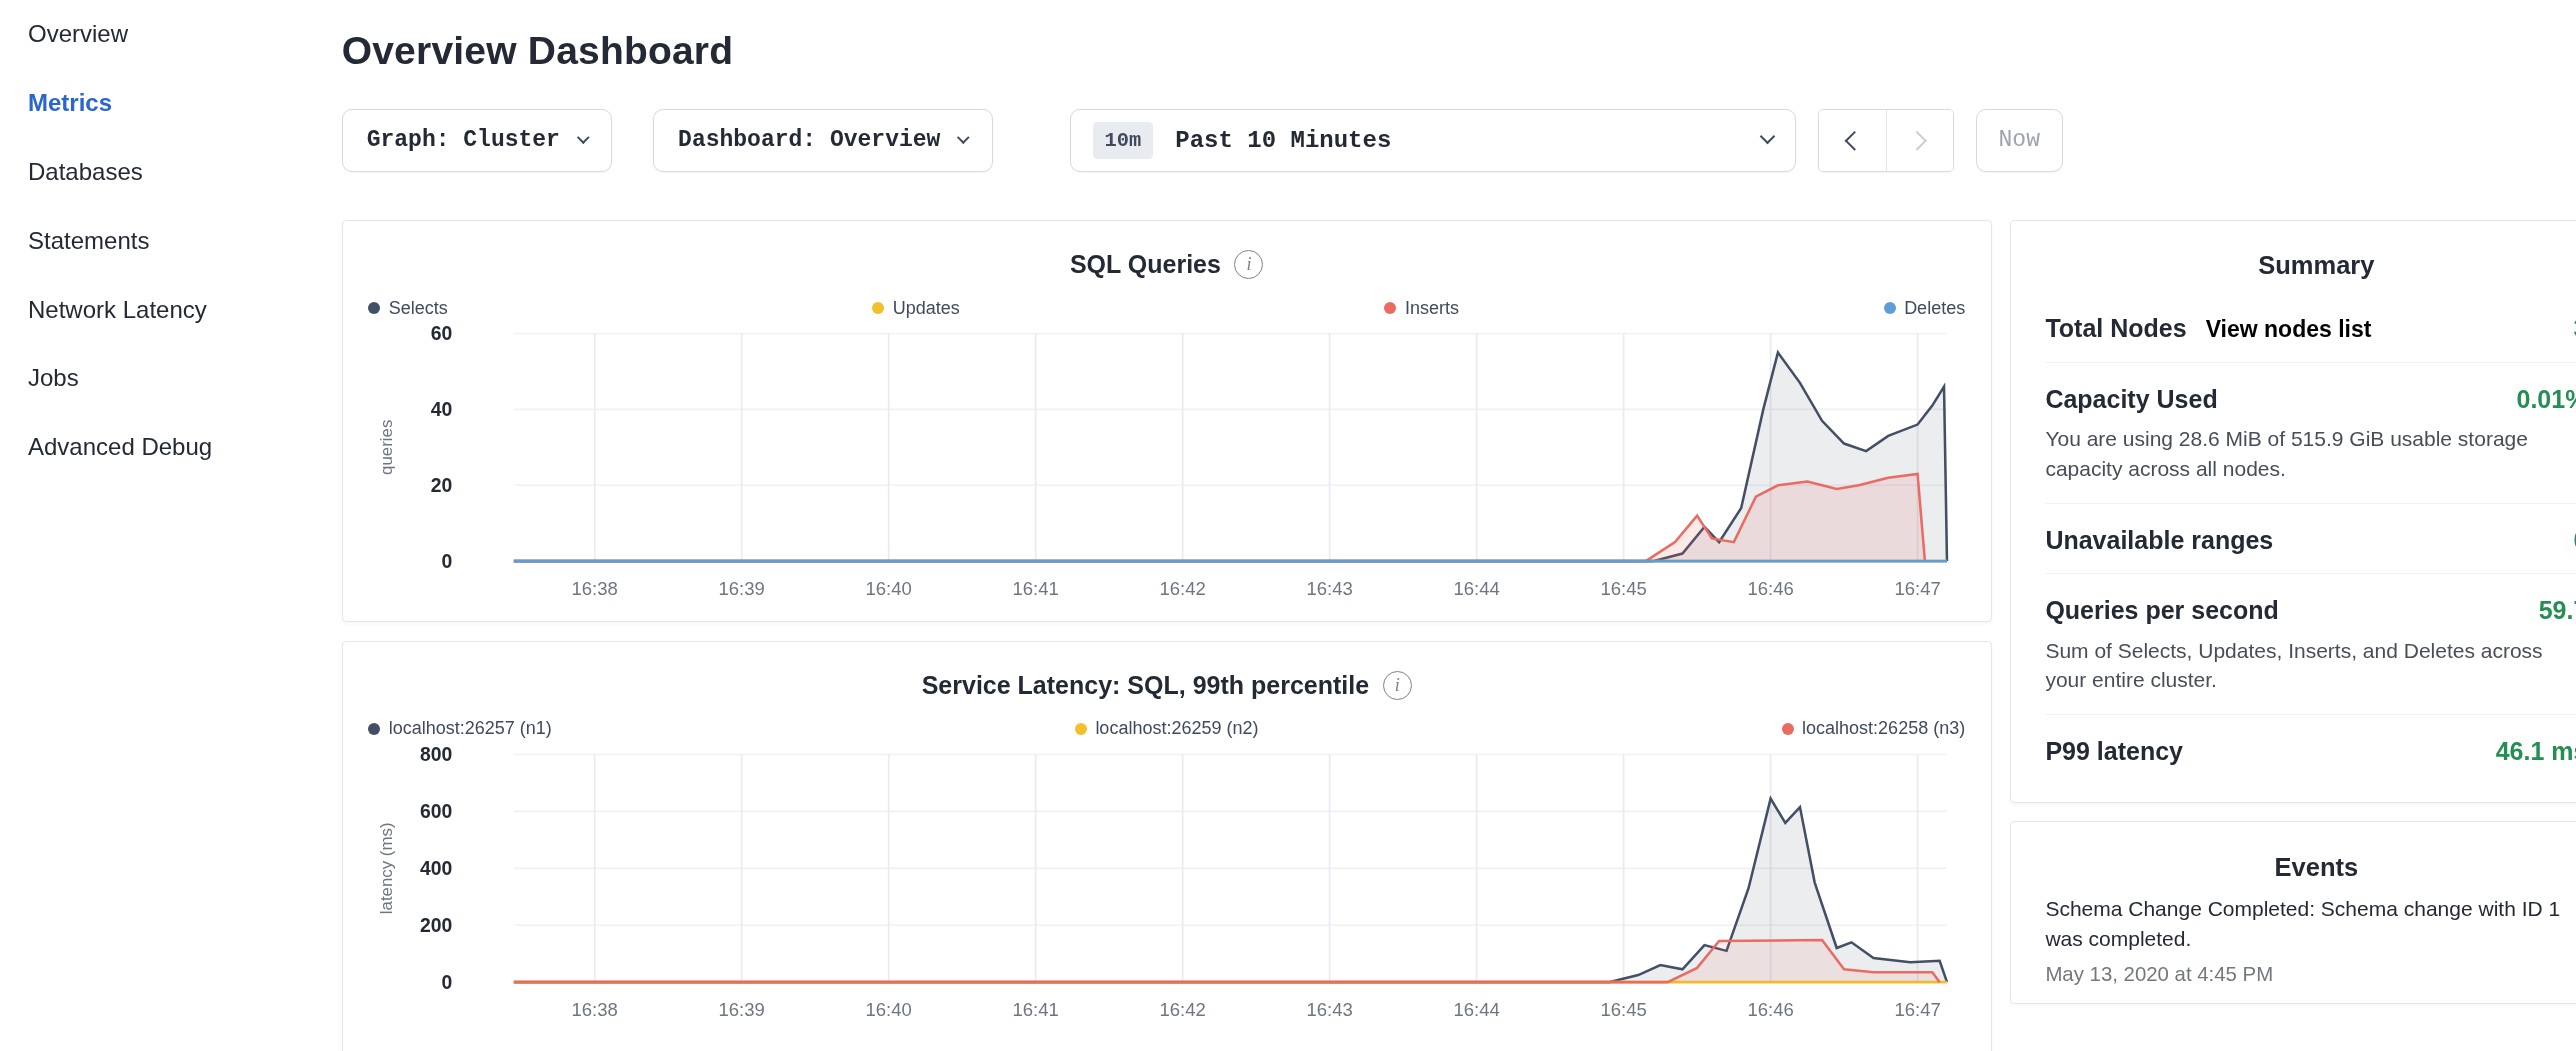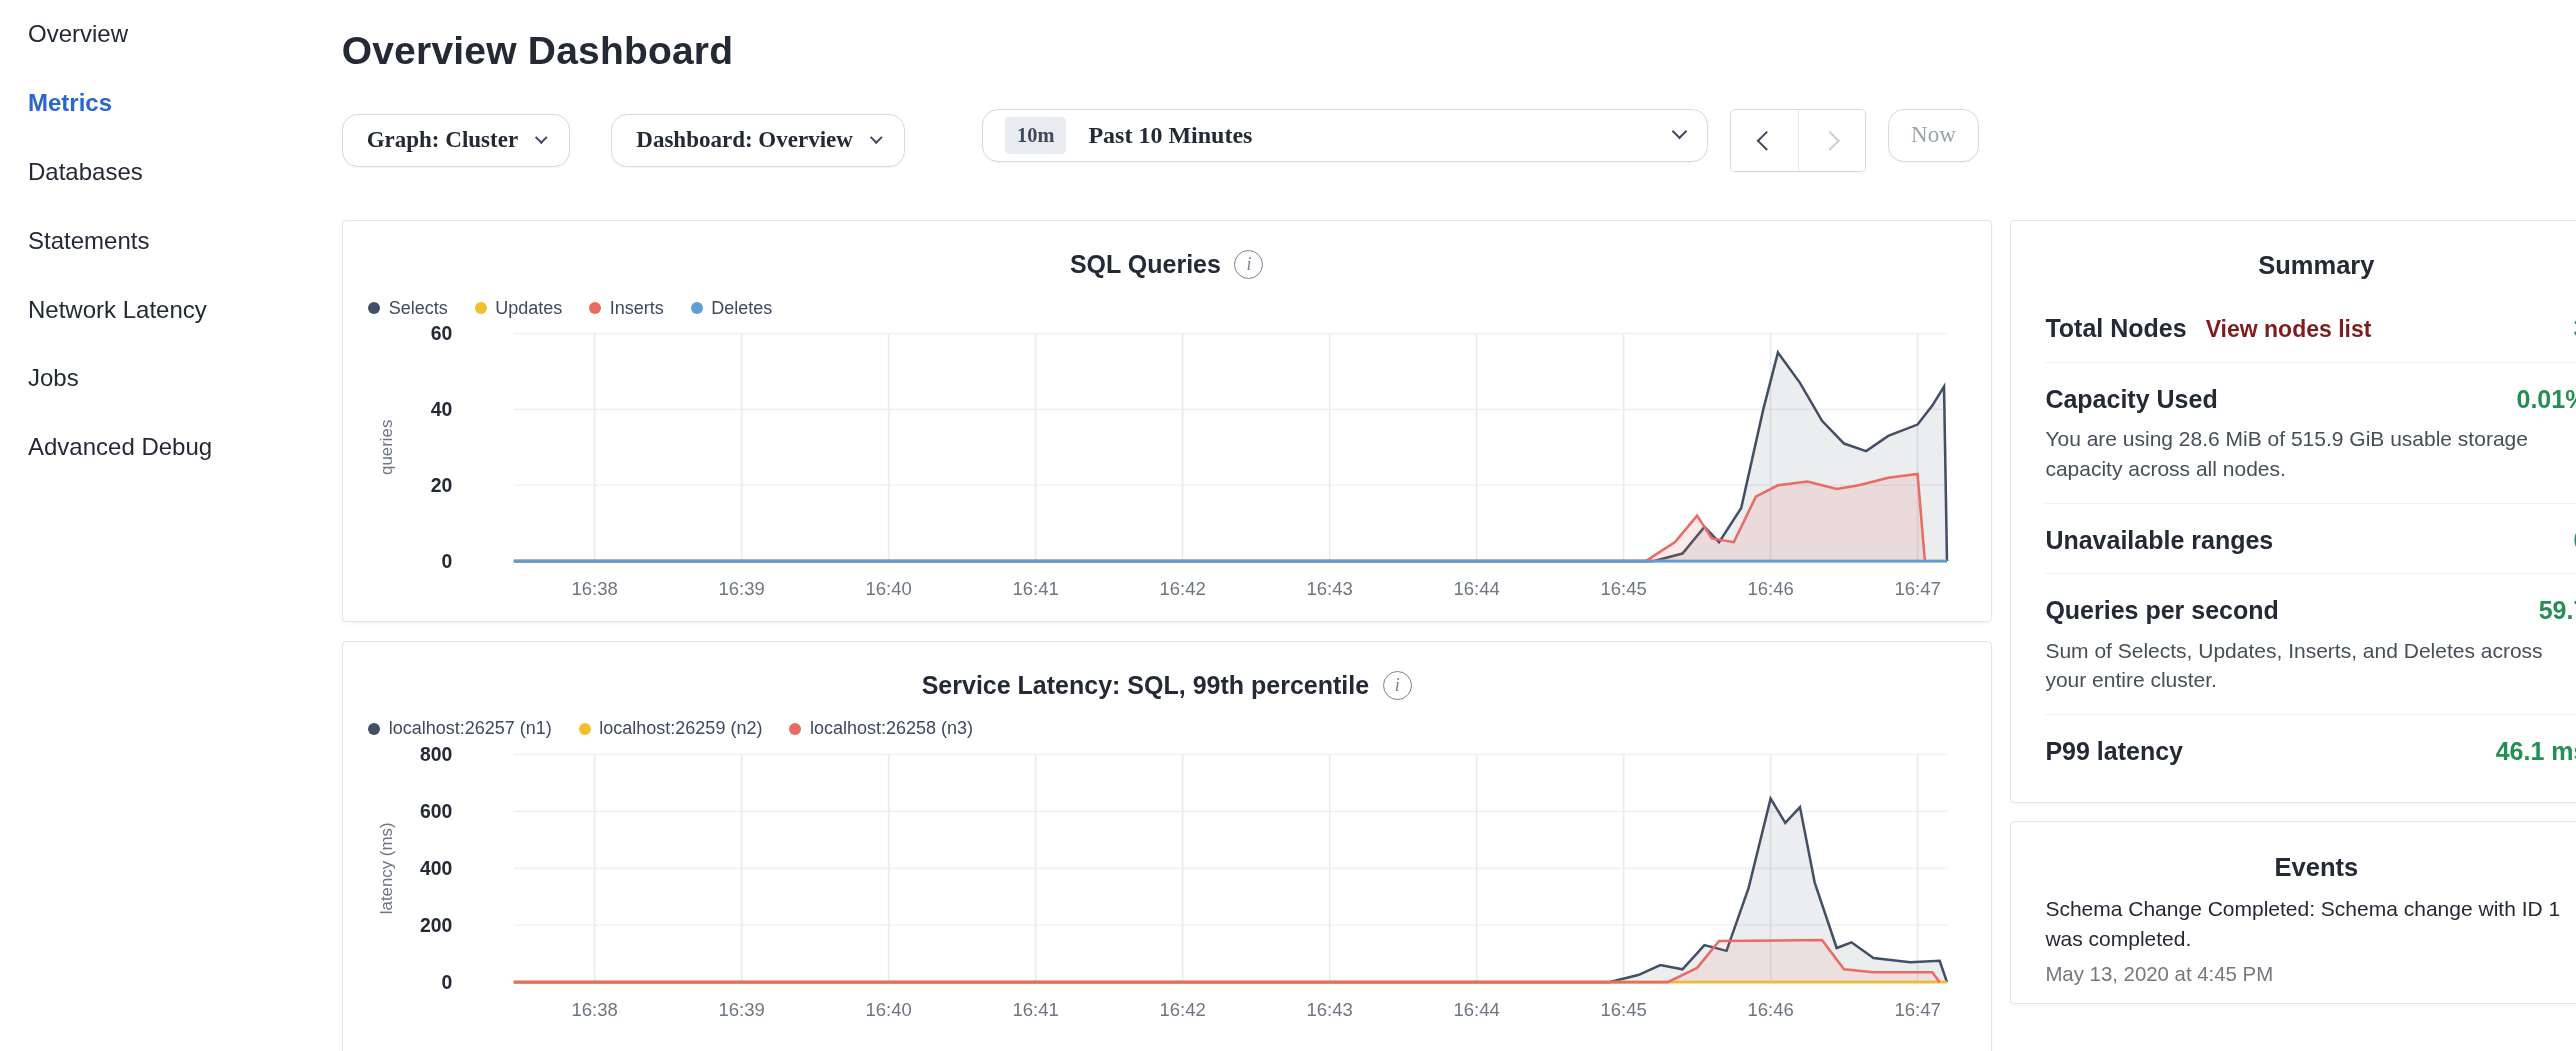--- a/index.html
+++ b/index.html
@@ -13,25 +13,25 @@
   
   .sidebar { width:340px; padding:0 0 0 28px; flex:0 0 auto; }
   .nav-item { font-size:24px; padding:20.4px 0; cursor:pointer; color:#242a35; }
   .nav-item.active { color:#2a66cc; font-weight:700; }
   
   .main { flex:1; padding:25.5px 24px 0 1.7px; }
   .page-title { font-size:39px; font-weight:700; margin:3.4px 0 0 0; letter-spacing:0.2px; }
   
   .toolbar { display:flex; align-items:center; margin-top:36px; }
   .btn {
-    background:#fff; border:0.9px solid #d6dbe2; border-radius:16px;
-    height:53px; display:flex; align-items:center; padding:0 24px;
+    background:#fff; border:0.9px solid #d6dbe2; border-radius:10px;
+    height:63px; display:flex; align-items:center; padding:0 24px;
     font-size:23px; font-weight:700; color:#242a35; cursor:pointer;
     box-shadow:0 0.9px 1.7px rgba(36,42,53,0.05);
-    font-family:Liberation Serif, serif;
+    font-family:Liberation Mono, monospace;
   }
   .btn.dropdown { gap:18.7px; }
   .btn + .btn.dropdown { margin-left:41px; }
   .time-wrap { display:flex; align-items:flex-start; margin-left:77px; }
   .time-select { width:726px; padding:0 22px; }
   .badge { background:#e8ecf1; border-radius:4.3px; padding:6.8px 12px; font-size:20.4px; font-weight:700; color:#3f4a5e; }
   .time-label { margin-left:22px; font-size:24px; font-weight:700; }
   .time-select .chev { margin-left:auto; }
   .arrow-group { display:flex; margin-left:22px; border:0.9px solid #d6dbe2; border-radius:5.1px; overflow:hidden; background:#fff; box-shadow:0 0.9px 1.7px rgba(36,42,53,0.05); }
   .arrow-group button { width:67px; height:61px; border:none; background:#fff; display:flex; align-items:center; justify-content:center; cursor:pointer; }
@@ -51,33 +51,33 @@
   .chart-panel { height:402px; padding:0 25.5px; overflow:hidden; }
   .chart-panel.tall { height:442px; }
   .chart-title-row { display:flex; justify-content:center; align-items:center; gap:13.6px; margin-top:29px; }
   .chart-title { font-size:25px; font-weight:700; }
   .info-icon {
     width:29px; height:29px; border:1.7px solid #7a828d; border-radius:50%;
     display:inline-flex; align-items:center; justify-content:center;
     font-size:18px; color:#7a828d; font-family:"Liberation Serif", serif; font-style:italic;
     cursor:pointer;
   }
-  .legend { display:flex; justify-content:flex-start; gap:27px; margin-top:18.7px; font-size:18px; color:#3f4a5e; }
+  .legend { display:flex; justify-content:space-between; gap:27px; margin-top:18.7px; font-size:18px; color:#3f4a5e; }
   .legend-item { display:inline-flex; align-items:center; gap:8.5px; cursor:pointer; }
   .legend-item .dot { width:12px; height:12px; border-radius:50%; display:inline-block; }
   .chart-svg { margin-top:3.4px; display:block; }
   
   .right-col { width:612px; display:flex; flex-direction:column; gap:18.7px; }
   .side-panel { padding:25.5px 34px 17px 34px; }
   .side-panel h3 { text-align:center; font-size:25.5px; font-weight:700; margin:5.1px 0 12px 0; }
   .sum-row { padding:22px 0 18.7px 0; }
   .sum-row + .sum-row { border-top:0.9px solid #eef1f5; }
   .sum-main { display:flex; justify-content:space-between; align-items:baseline; }
   .sum-label { font-size:25px; font-weight:700; }
-  .sum-link { font-size:23px; font-weight:600; color:#7f1d1d; margin-left:15.3px; cursor:pointer; text-decoration:none; }
+  .sum-link { font-size:23px; font-weight:600; color:#000000; margin-left:15.3px; cursor:pointer; text-decoration:none; }
   .sum-value { font-size:25px; font-weight:700; color:#258e53; white-space:nowrap; margin-left:13.6px; }
   .sum-desc { font-size:21px; color:#474e58; line-height:1.42; margin-top:10.2px; font-weight:400; }
   .event-item { margin-top:8.5px; }
   .event-text { font-size:21px; line-height:1.45; color:#242a35; }
   .event-time { font-size:20.4px; color:#73787f; margin-top:8.5px; }
 </style>
 </head>
 <body>
 
 <nav class="sidebar">

